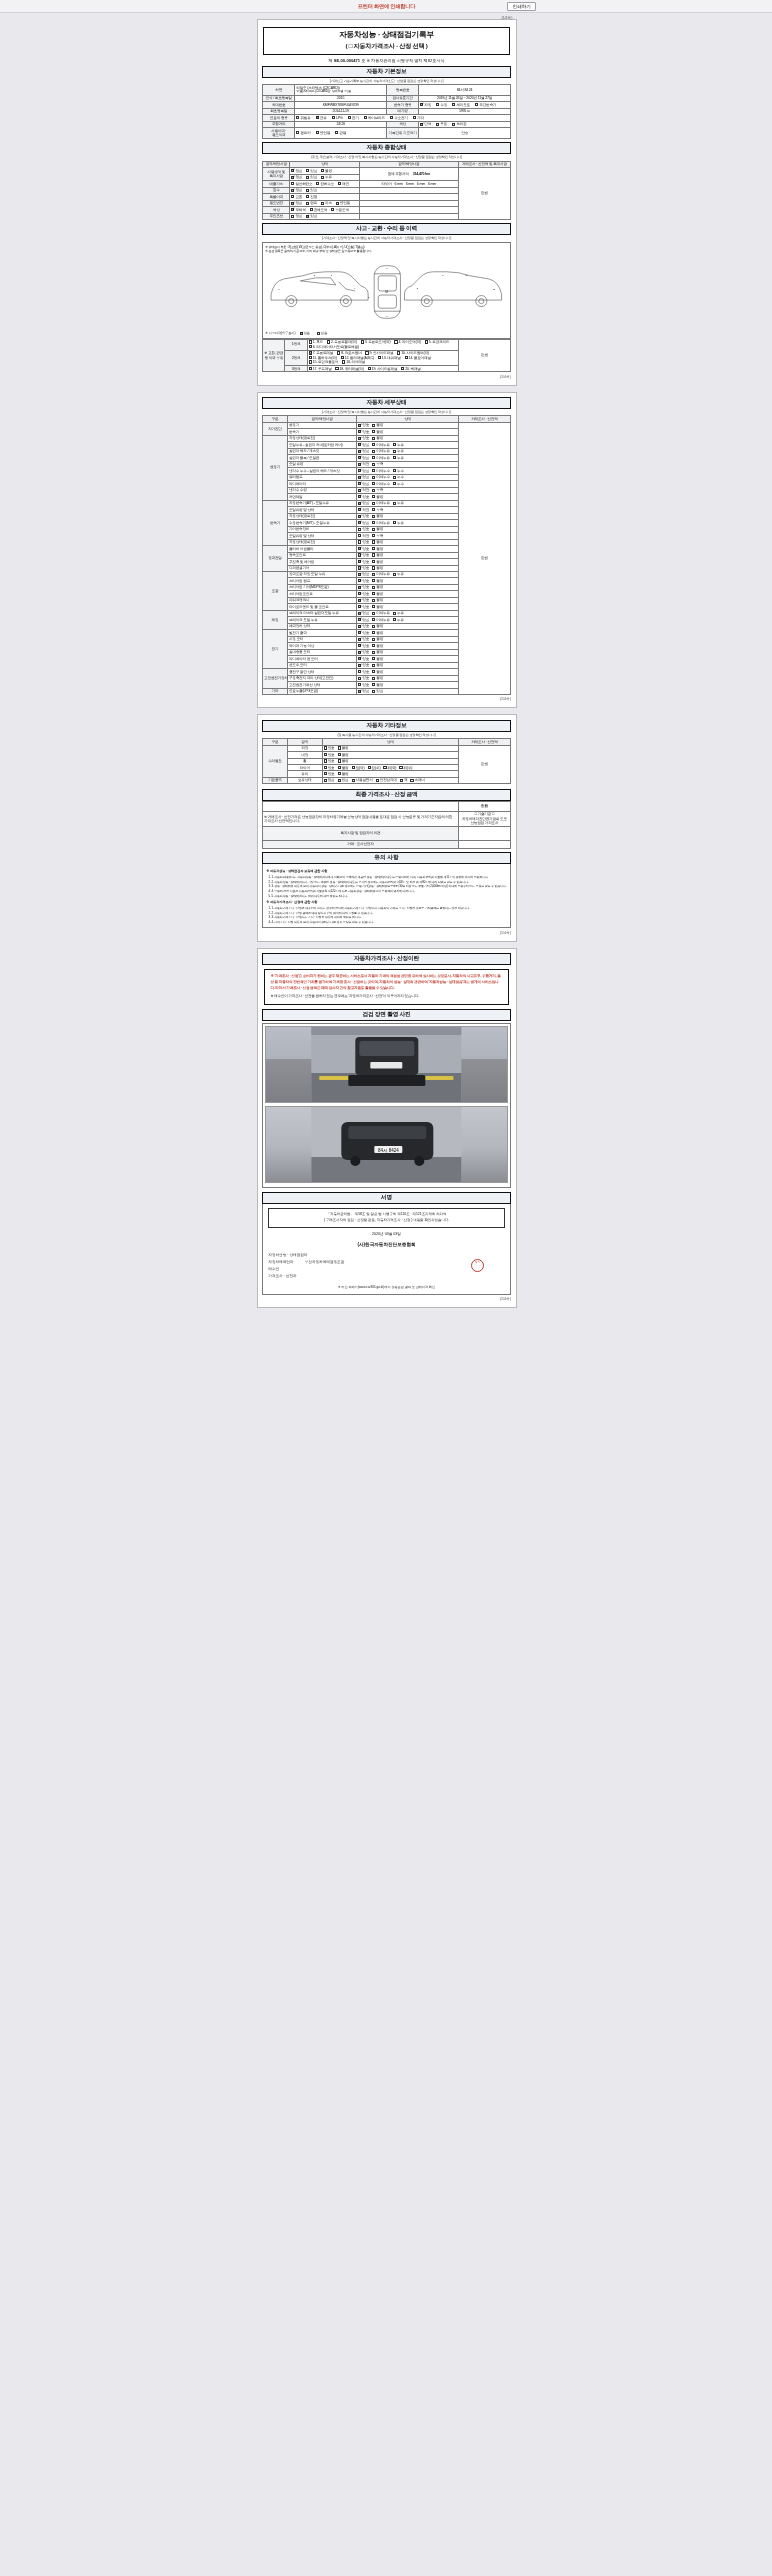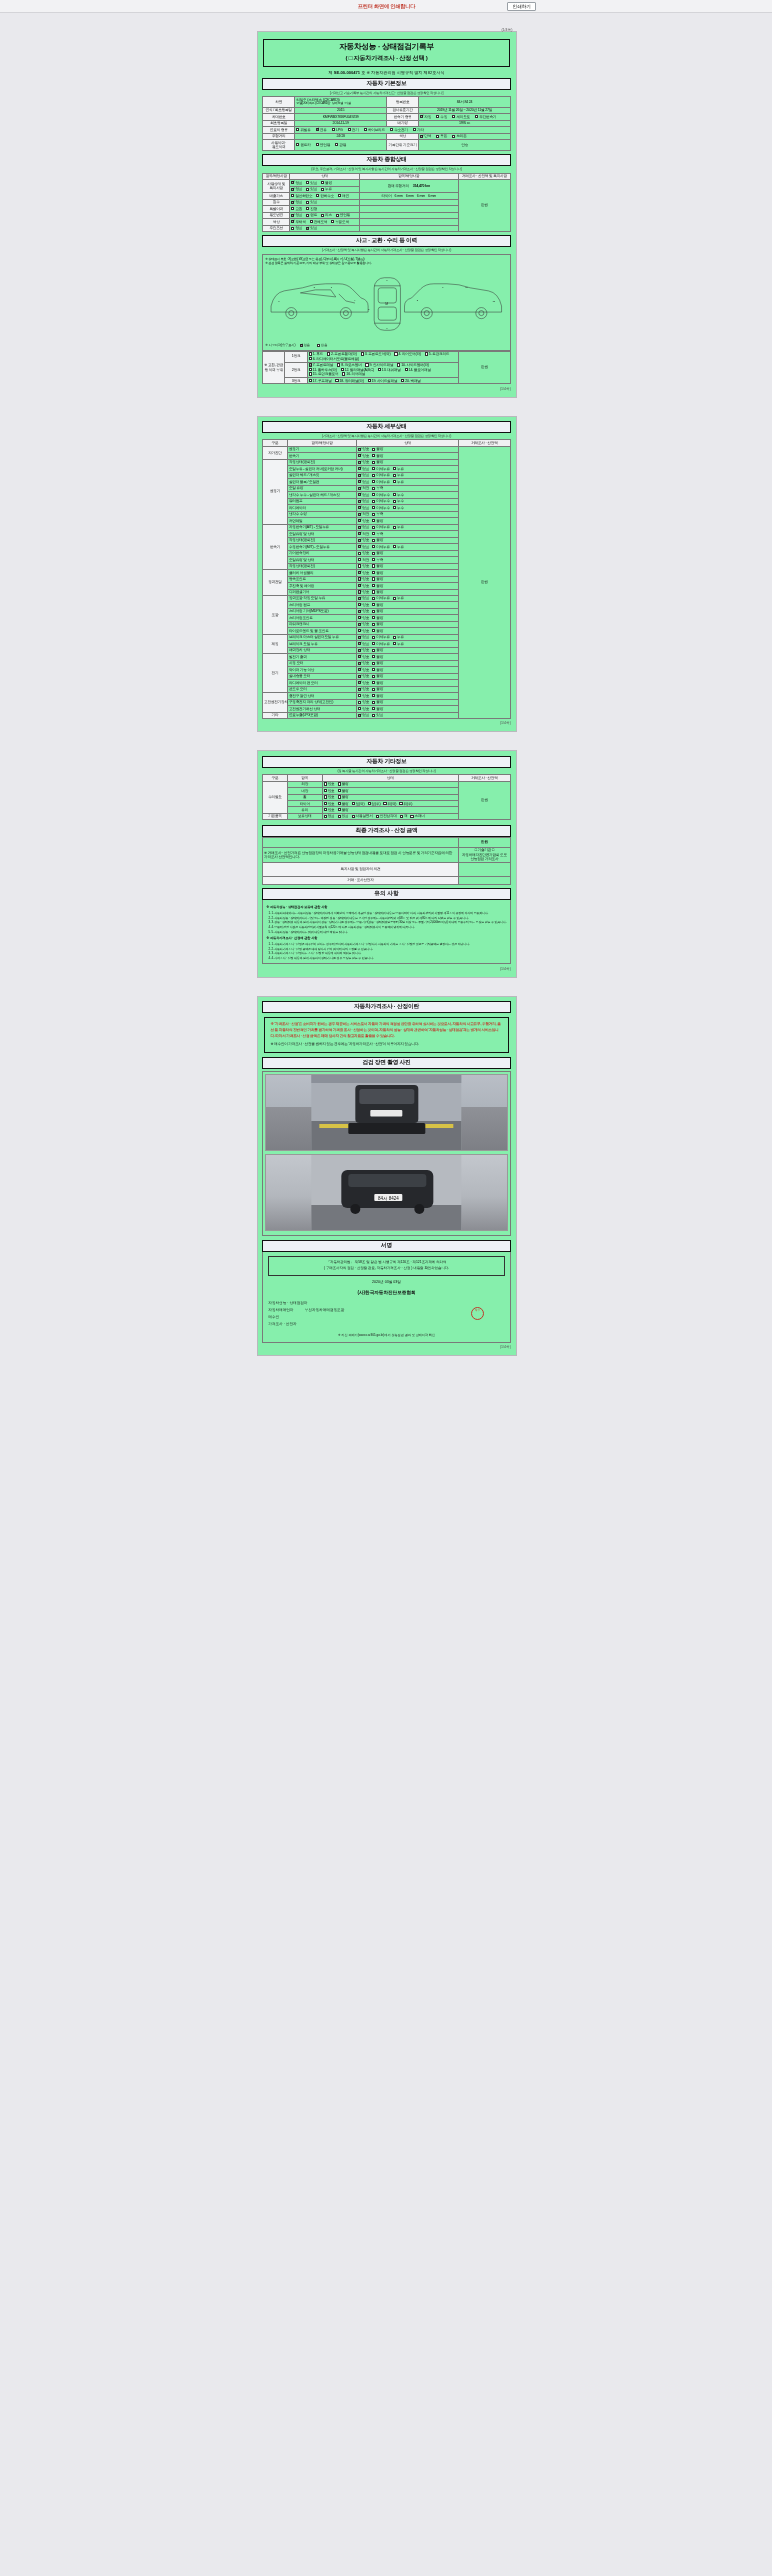--- a/index.html
+++ b/index.html
@@ -15,21 +15,21 @@
     width:773px; height:13.4px; background:#f2f2f4;
     display:flex; align-items:center; justify-content:center;
     border-bottom:0.5px solid #d4d4d8; position:relative;
   }
   .topbar .warn { color:#c0392b; font-size:5.2px; font-weight:bold; letter-spacing:-0.2px; }
   .topbar .printbtn {
     position:absolute; right:237px; top:2.1px;
     border:0.5px solid #9aa0a6; background:#fff; font-size:4.6px; padding:1px 4.1px; border-radius:1px;
   }
   .page {
-    width:260px; margin:18px auto; background:#86efac; border:0.5px solid #b9b9bd;
+    width:260px; margin:6px auto; background:#ffffff; border:0.5px solid #b9b9bd;
     padding:4.1px 4.6px 6.2px 4.6px; position:relative;
   }
   .pageno { position:absolute; right:3.1px; top:-4.1px; font-size:3.6px; color:#555; }
   .pagefoot { text-align:right; font-size:3.6px; color:#555; margin-top:2.1px; }
 
   .doc-title-box { border:0.8px solid #111; padding:2.6px 0 3.1px 0; text-align:center; margin:2.1px 1px 3.1px 1px; }
   .doc-title-box .t1 { font-size:7.7px; font-weight:bold; letter-spacing:-0.3px; }
   .doc-title-box .t2 { font-size:6.2px; font-weight:bold; letter-spacing:-0.3px; margin-top:1.5px; }
   .doc-no { text-align:center; font-size:4.1px; margin:1px 0 3.1px 0; }
   .doc-no b { font-weight:bold; }

